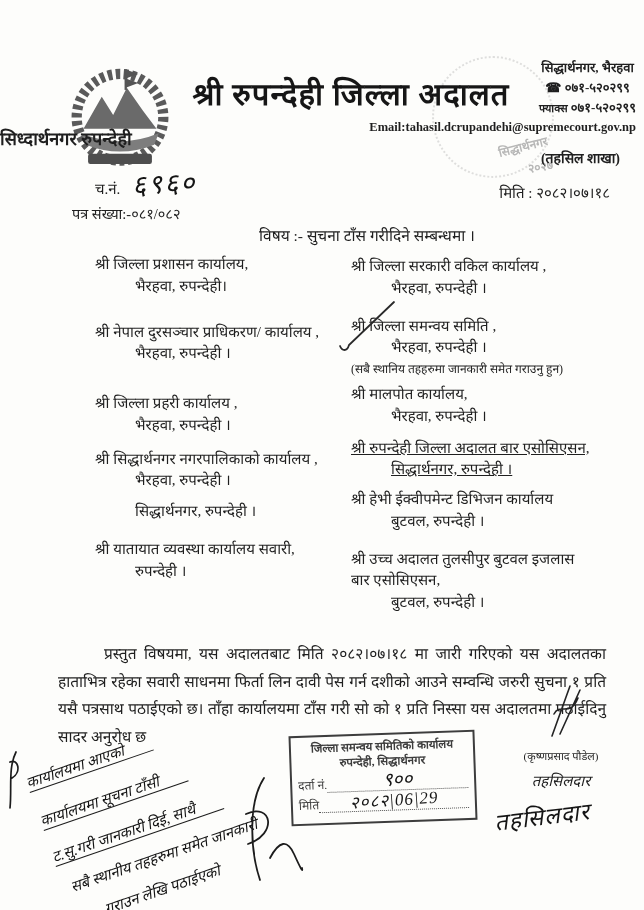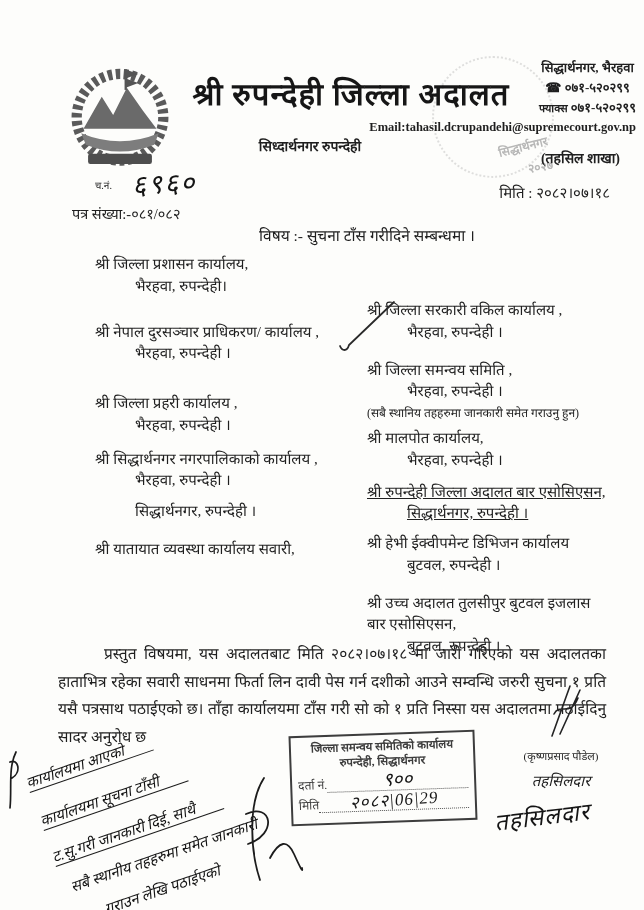--- a/index.html
+++ b/index.html
@@ -5,39 +5,39 @@
   html,body{margin:0;padding:0;background:#e8e8e6;}
   .page{
     position:relative;width:644px;height:910px;margin:0 auto;
     background:#fdfdfb;color:#1f1f1f;overflow:hidden;
     font-family:"Liberation Serif","DejaVu Serif",serif;
   }
   .abs{position:absolute;}
   .hw{font-style:italic;color:#141414;}
   
   .court-title{left:70px;right:12px;top:72px;text-align:center;font-size:31px;font-weight:bold;letter-spacing:1px;color:#161616;}
-  .sub1{left:0;top:136px;width:620px;text-align:center;font-size:14px;font-weight:bold;}
+  .sub1{left:0;top:126px;width:620px;font-size:18px;font-weight:bold;}
   .sub2{left:0;top:148px;width:620px;text-align:right;font-size:14px;font-weight:bold;}
   .hdr-right{right:8px;top:58px;text-align:center;font-size:13px;font-weight:bold;line-height:1.55;}
   .hdr-email{right:8px;top:120px;font-size:12.5px;font-weight:bold;}
   .fax-lbl{font-size:11px;}
   
   .wm-circle{left:432px;top:56px;width:118px;height:118px;border:2px dotted #9a9a9a;border-radius:50%;opacity:.3;}
   .wm-txt{color:#8a8a8a;opacity:.6;font-size:12px;font-weight:bold;}
   
-  .chano{left:95px;top:178px;font-size:10px;}
+  .chano{left:95px;top:178px;font-size:15px;}
   .chano-val{left:132px;top:164px;font-size:27px;transform:rotate(-3deg);letter-spacing:2px;}
   .date-top{right:34px;top:182px;font-size:15px;}
   .patra{left:72px;top:203px;font-size:14.5px;}
   .subject{left:90px;right:0;top:224px;text-align:center;font-size:15.5px;}
   
   .rcpts{left:95px;top:254px;width:530px;}
   .col{position:absolute;top:0;}
   .col-left{left:0;width:268px;}
-  .col-right{left:272px;top:2px;width:258px;margin-top:44px;}
+  .col-right{left:256px;top:2px;width:258px;}
   .rcpt{font-size:15px;line-height:1.45;}
   .ln{display:block;}
   .ind{padding-left:40px;}
   .small{font-size:12px;line-height:1.35;padding-top:2px;}
   .col-left .rcpt:nth-child(1){margin-bottom:24px;}
   .col-left .rcpt:nth-child(2){margin-bottom:28px;}
   .col-left .rcpt:nth-child(3){margin-bottom:12px;}
   .col-left .rcpt:nth-child(4){margin-bottom:9px;}
   .col-left .rcpt:nth-child(5){margin-bottom:16px;}
   .col-right .rcpt:nth-child(1){margin-bottom:16px;}
@@ -121,20 +121,21 @@
       </div>
       <div class="rcpt">
         <span class="ln">श्री सिद्धार्थनगर नगरपालिकाको कार्यालय ,</span>
         <span class="ln ind">भैरहवा, रुपन्देही  ।</span>
       </div>
       <div class="rcpt">
         <span class="ln ind">सिद्धार्थनगर, रुपन्देही  ।</span>
       </div>
       <div class="rcpt">
         <span class="ln">श्री यातायात व्यवस्था कार्यालय सवारी,</span>
+        <span class="ln ind">रुपन्देही  ।</span>
       </div>
     </div>
     <div class="col col-right">
       <div class="rcpt">
         <span class="ln">श्री जिल्ला सरकारी वकिल कार्यालय ,</span>
         <span class="ln ind">भैरहवा, रुपन्देही  ।</span>
       </div>
       <div class="rcpt">
         <span class="ln">श्री जिल्ला समन्वय समिति ,</span>
         <span class="ln ind">भैरहवा, रुपन्देही  ।</span>

